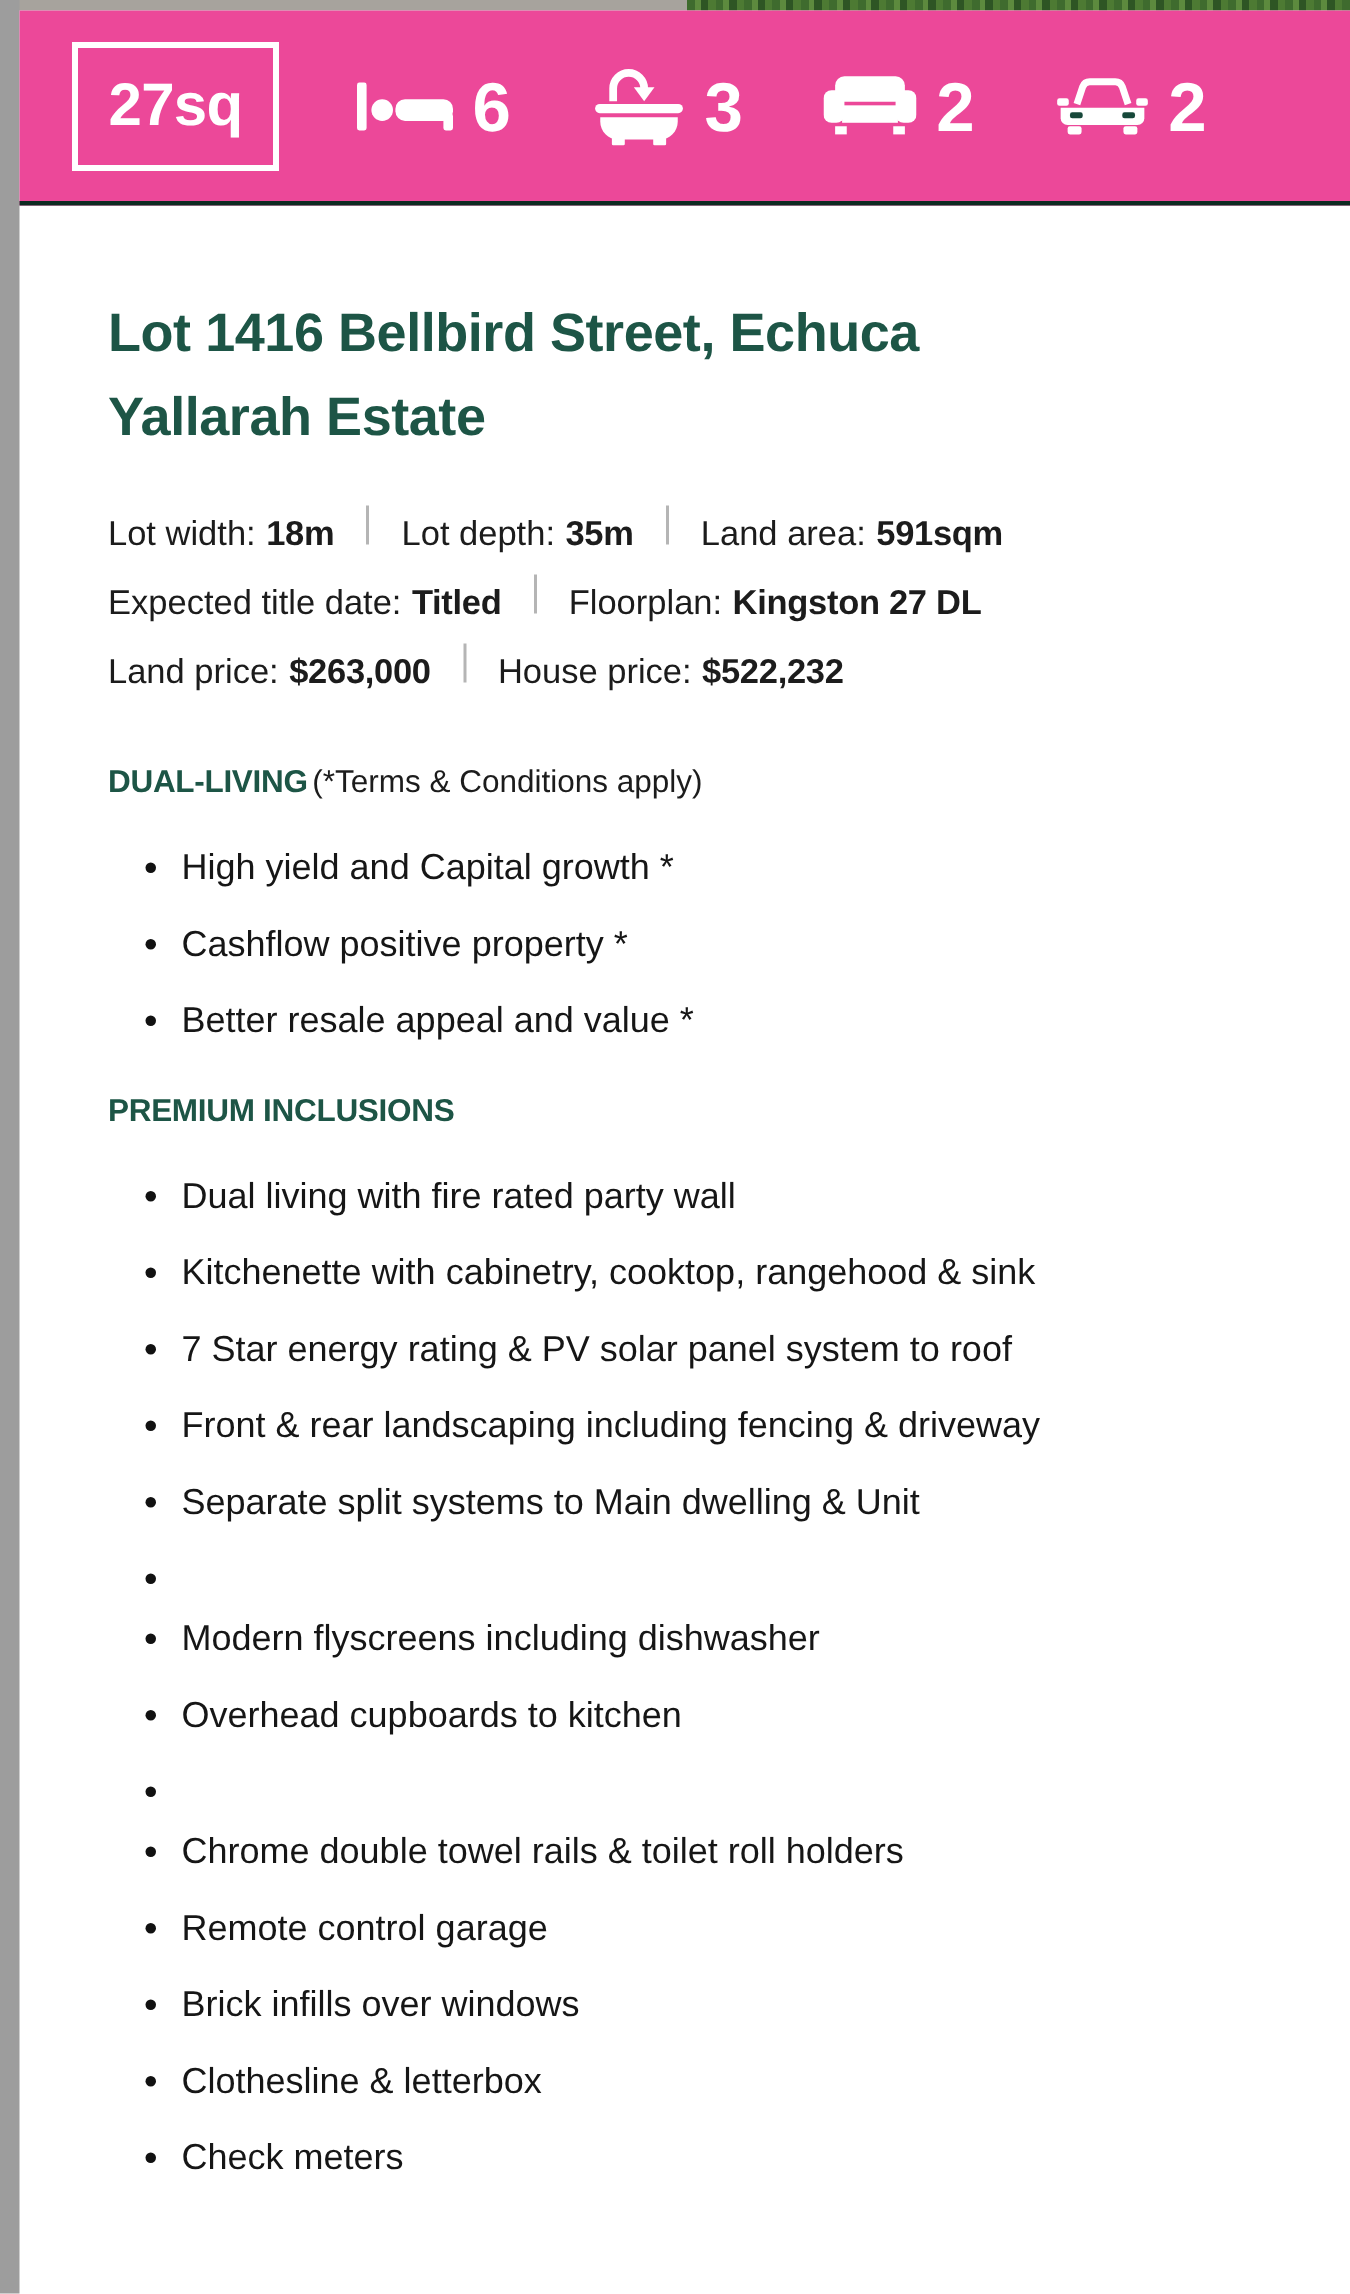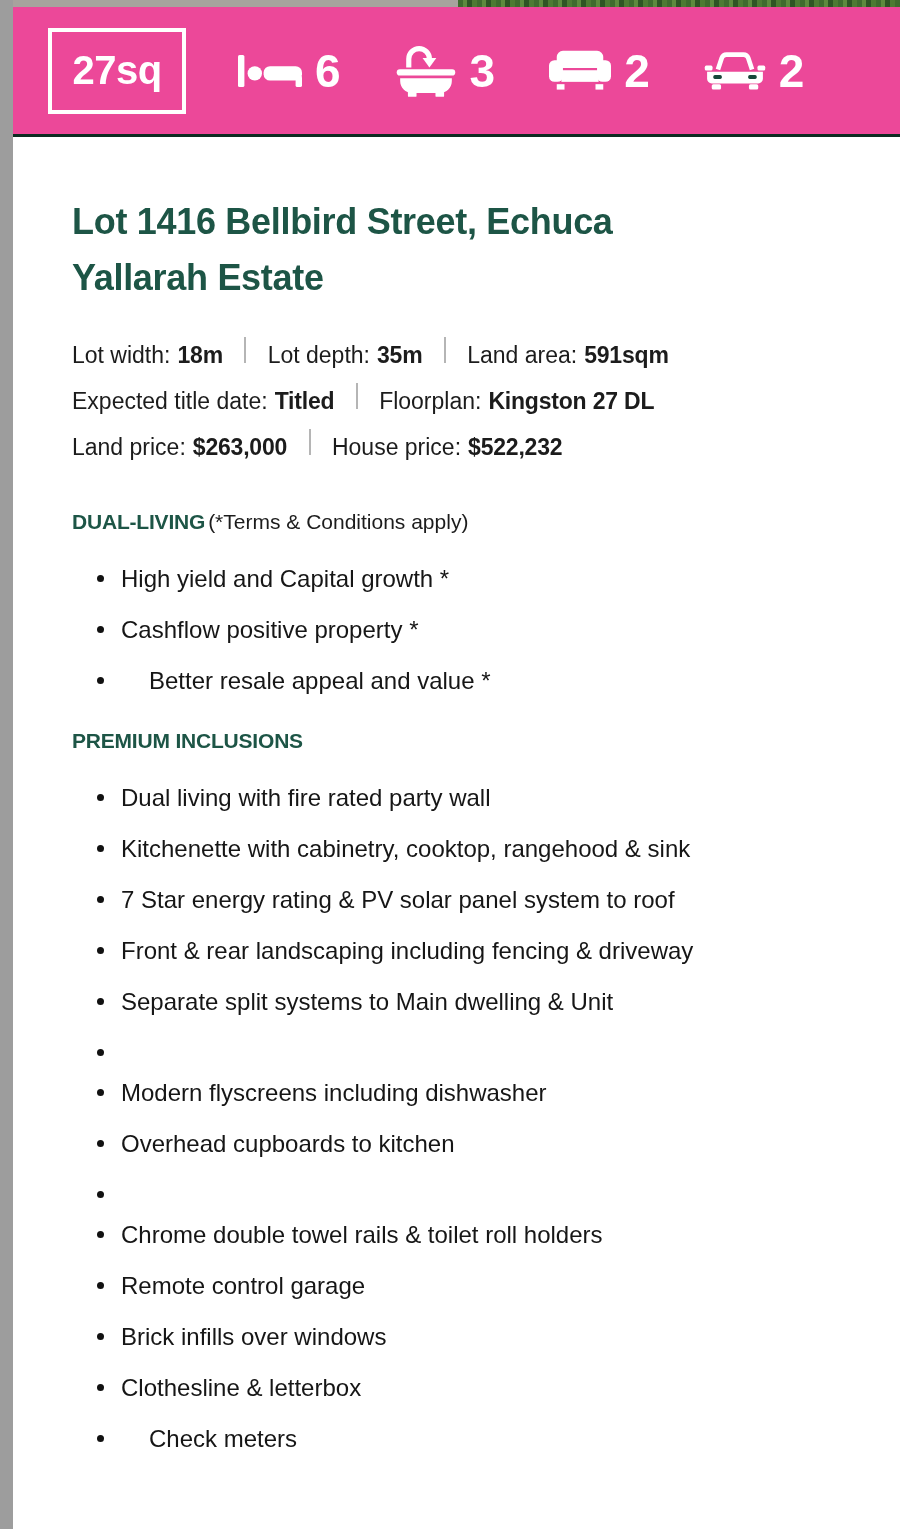--- a/index.html
+++ b/index.html
@@ -37,21 +37,21 @@
   .dvalue { font-weight:700; letter-spacing:-0.2px; }
   .vsep { display:inline-block; width:2px; height:26px; background:#b5b5b5;
           margin:0 15px; vertical-align:text-top; transform:translateY(-5px); }
 
   h2 { color:#1d5546; font-size:21px; font-weight:700; letter-spacing:-0.2px; margin-bottom:30px; }
   h2 .suffix { color:#1c1c1c; font-weight:400; margin-left:3px; letter-spacing:0; }
 
   ul.blist { list-style:none; margin:0 0 34px 0; padding-left:25px; }
   ul.blist li { display:flex; align-items:flex-start; font-size:24px; line-height:29px;
                 color:#161616; margin-bottom:22px; }
-  ul.blist li:last-child { margin-bottom:0;gap:28px; }
+  ul.blist li:last-child { margin-bottom:0; }
   .dot { width:7px; height:7px; border-radius:50%; background:#111111;
          margin:11px 17px 0 0; flex:none; }
 </style>
 </head>
 <body>
 
 <div class="top-strip">
   <div class="gray-part"></div>
   <div class="grass-part"></div>
 </div>

